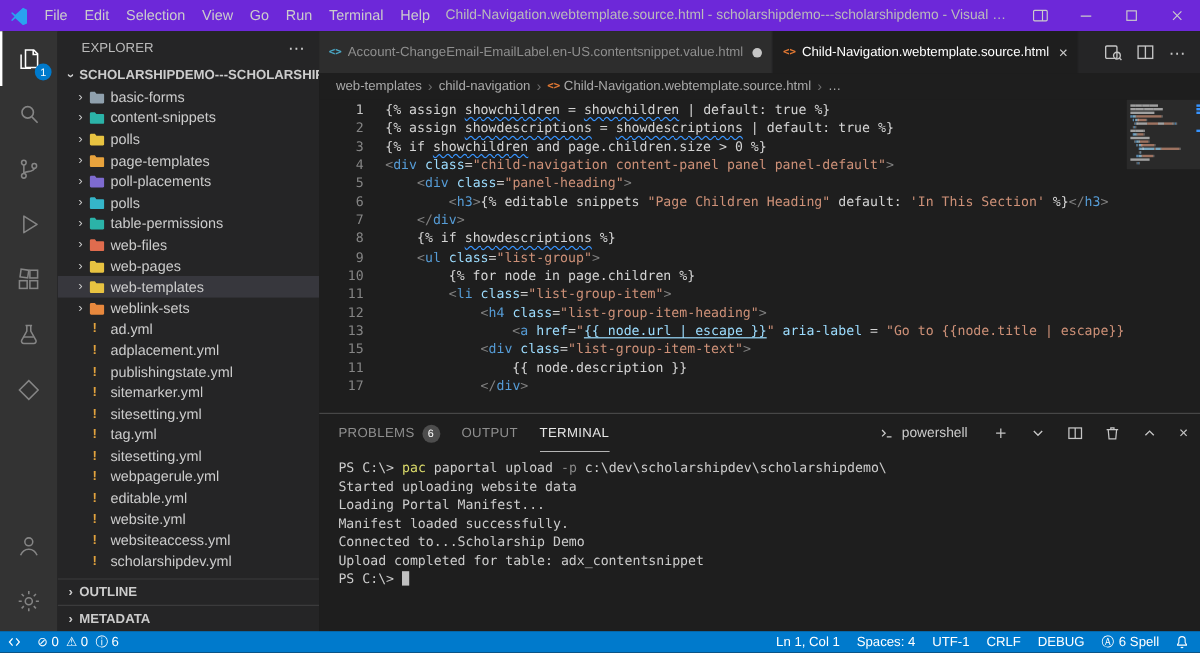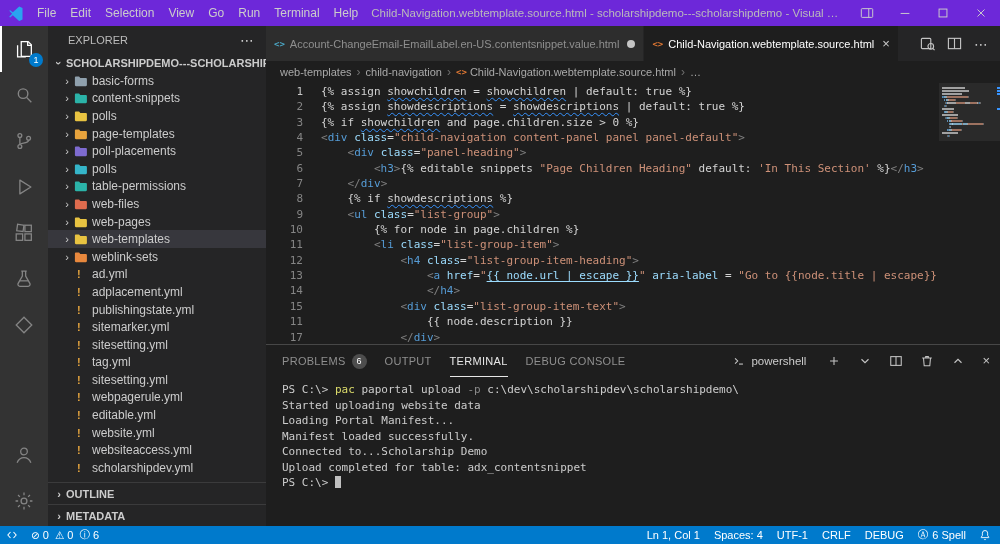--- a/index.html
+++ b/index.html
@@ -475,21 +475,20 @@
             <div class="cl"><span class="ln">4</span><span class="lc"><span style="color: rgb(128, 128, 128);">&lt;</span><span style="color: rgb(86, 156, 214);">div</span><span style="color: rgb(212, 212, 212);"> </span><span style="color: rgb(156, 220, 254);">class</span><span style="color: rgb(212, 212, 212);">=</span><span style="color: rgb(206, 145, 120);">"child-navigation content-panel panel panel-default"</span><span style="color: rgb(128, 128, 128);">&gt;</span></span></div>
             <div class="cl"><span class="ln">5</span><span class="lc"><span style="color: rgb(212, 212, 212);">    </span><span style="color: rgb(128, 128, 128);">&lt;</span><span style="color: rgb(86, 156, 214);">div</span><span style="color: rgb(212, 212, 212);"> </span><span style="color: rgb(156, 220, 254);">class</span><span style="color: rgb(212, 212, 212);">=</span><span style="color: rgb(206, 145, 120);">"panel-heading"</span><span style="color: rgb(128, 128, 128);">&gt;</span></span></div>
             <div class="cl"><span class="ln">6</span><span class="lc"><span style="color: rgb(212, 212, 212);">        </span><span style="color: rgb(128, 128, 128);">&lt;</span><span style="color: rgb(86, 156, 214);">h3</span><span style="color: rgb(128, 128, 128);">&gt;</span><span style="color: rgb(212, 212, 212);">{% editable snippets </span><span style="color: rgb(206, 145, 120);">"Page Children Heading"</span><span style="color: rgb(212, 212, 212);"> default: </span><span style="color: rgb(206, 145, 120);">'In This Section'</span><span style="color: rgb(212, 212, 212);"> %}</span><span style="color: rgb(128, 128, 128);">&lt;/</span><span style="color: rgb(86, 156, 214);">h3</span><span style="color: rgb(128, 128, 128);">&gt;</span></span></div>
             <div class="cl"><span class="ln">7</span><span class="lc"><span style="color: rgb(212, 212, 212);">    </span><span style="color: rgb(128, 128, 128);">&lt;/</span><span style="color: rgb(86, 156, 214);">div</span><span style="color: rgb(128, 128, 128);">&gt;</span></span></div>
             <div class="cl"><span class="ln">8</span><span class="lc"><span style="color: rgb(212, 212, 212);">    {% if </span><span class="sq" style="color: rgb(212, 212, 212);">showdescriptions</span><span style="color: rgb(212, 212, 212);"> %}</span></span></div>
             <div class="cl"><span class="ln">9</span><span class="lc"><span style="color: rgb(212, 212, 212);">    </span><span style="color: rgb(128, 128, 128);">&lt;</span><span style="color: rgb(86, 156, 214);">ul</span><span style="color: rgb(212, 212, 212);"> </span><span style="color: rgb(156, 220, 254);">class</span><span style="color: rgb(212, 212, 212);">=</span><span style="color: rgb(206, 145, 120);">"list-group"</span><span style="color: rgb(128, 128, 128);">&gt;</span></span></div>
             <div class="cl"><span class="ln">10</span><span class="lc"><span style="color: rgb(212, 212, 212);">        {% for node in page.children %}</span></span></div>
             <div class="cl"><span class="ln">11</span><span class="lc"><span style="color: rgb(212, 212, 212);">        </span><span style="color: rgb(128, 128, 128);">&lt;</span><span style="color: rgb(86, 156, 214);">li</span><span style="color: rgb(212, 212, 212);"> </span><span style="color: rgb(156, 220, 254);">class</span><span style="color: rgb(212, 212, 212);">=</span><span style="color: rgb(206, 145, 120);">"list-group-item"</span><span style="color: rgb(128, 128, 128);">&gt;</span></span></div>
             <div class="cl"><span class="ln">12</span><span class="lc"><span style="color: rgb(212, 212, 212);">            </span><span style="color: rgb(128, 128, 128);">&lt;</span><span style="color: rgb(86, 156, 214);">h4</span><span style="color: rgb(212, 212, 212);"> </span><span style="color: rgb(156, 220, 254);">class</span><span style="color: rgb(212, 212, 212);">=</span><span style="color: rgb(206, 145, 120);">"list-group-item-heading"</span><span style="color: rgb(128, 128, 128);">&gt;</span></span></div>
             <div class="cl"><span class="ln">13</span><span class="lc"><span style="color: rgb(212, 212, 212);">                </span><span style="color: rgb(128, 128, 128);">&lt;</span><span style="color: rgb(86, 156, 214);">a</span><span style="color: rgb(212, 212, 212);"> </span><span style="color: rgb(156, 220, 254);">href</span><span style="color: rgb(212, 212, 212);">=</span><span style="color: rgb(206, 145, 120);">"</span><span class="lnk" style="color: rgb(156, 220, 254);">{{ node.url | escape }}</span><span style="color: rgb(206, 145, 120);">"</span><span style="color: rgb(212, 212, 212);"> </span><span style="color: rgb(156, 220, 254);">aria-label</span><span style="color: rgb(212, 212, 212);"> = </span><span style="color: rgb(206, 145, 120);">"Go to {{node.title | escape}} page"</span></span></div>
-            <div class="cl"><span class="ln">14</span><span class="lc"><span style="color: rgb(212, 212, 212);">                </span><span style="color: rgb(128, 128, 128);">&lt;/</span><span style="color: rgb(86, 156, 214);">h4</span><span style="color: rgb(128, 128, 128);">&gt;</span></span></div>
             <div class="cl"><span class="ln">15</span><span class="lc"><span style="color: rgb(212, 212, 212);">            </span><span style="color: rgb(128, 128, 128);">&lt;</span><span style="color: rgb(86, 156, 214);">div</span><span style="color: rgb(212, 212, 212);"> </span><span style="color: rgb(156, 220, 254);">class</span><span style="color: rgb(212, 212, 212);">=</span><span style="color: rgb(206, 145, 120);">"list-group-item-text"</span><span style="color: rgb(128, 128, 128);">&gt;</span></span></div>
             <div class="cl"><span class="ln">11</span><span class="lc"><span style="color: rgb(212, 212, 212);">                {{ node.description }}</span></span></div>
             <div class="cl"><span class="ln">17</span><span class="lc"><span style="color: rgb(212, 212, 212);">            </span><span style="color: rgb(128, 128, 128);">&lt;/</span><span style="color: rgb(86, 156, 214);">div</span><span style="color: rgb(128, 128, 128);">&gt;</span></span></div>
           </div>
         <div class="minimap" id="minimap">
           <div class="mm-slider"></div>
           <div id="mm-rows">
               <div class="mm-row">
                 <span class="mm-seg" style="width: 4.2px; background: rgb(212, 212, 212);"></span>
                 <span class="mm-seg" style="width: 5.04px; background: rgb(212, 212, 212);"></span>
@@ -640,23 +639,20 @@
           <div class="ptabs" id="panel-tabs">
               <div class="ptab">
                 <span>PROBLEMS</span>
                 <span class="ptab-badge">6</span>
               </div>
               <div class="ptab">
                 <span>OUTPUT</span>
               </div>
               <div class="ptab active">
                 <span>TERMINAL</span>
-              </div>
-              <div class="ptab">
-                <span>DEBUG CONSOLE</span>
               </div>
             </div>
           <div class="panel-actions">
             <span class="shell-chip">
               <svg viewBox="0 0 16 16" fill="none" stroke="currentColor" stroke-width="1.2">
                   <path d="M3.5 5l3 3-3 3"></path>
                   <path d="M8 11.5h4.5"></path>
                 </svg>
               <span>powershell</span>
             </span>

